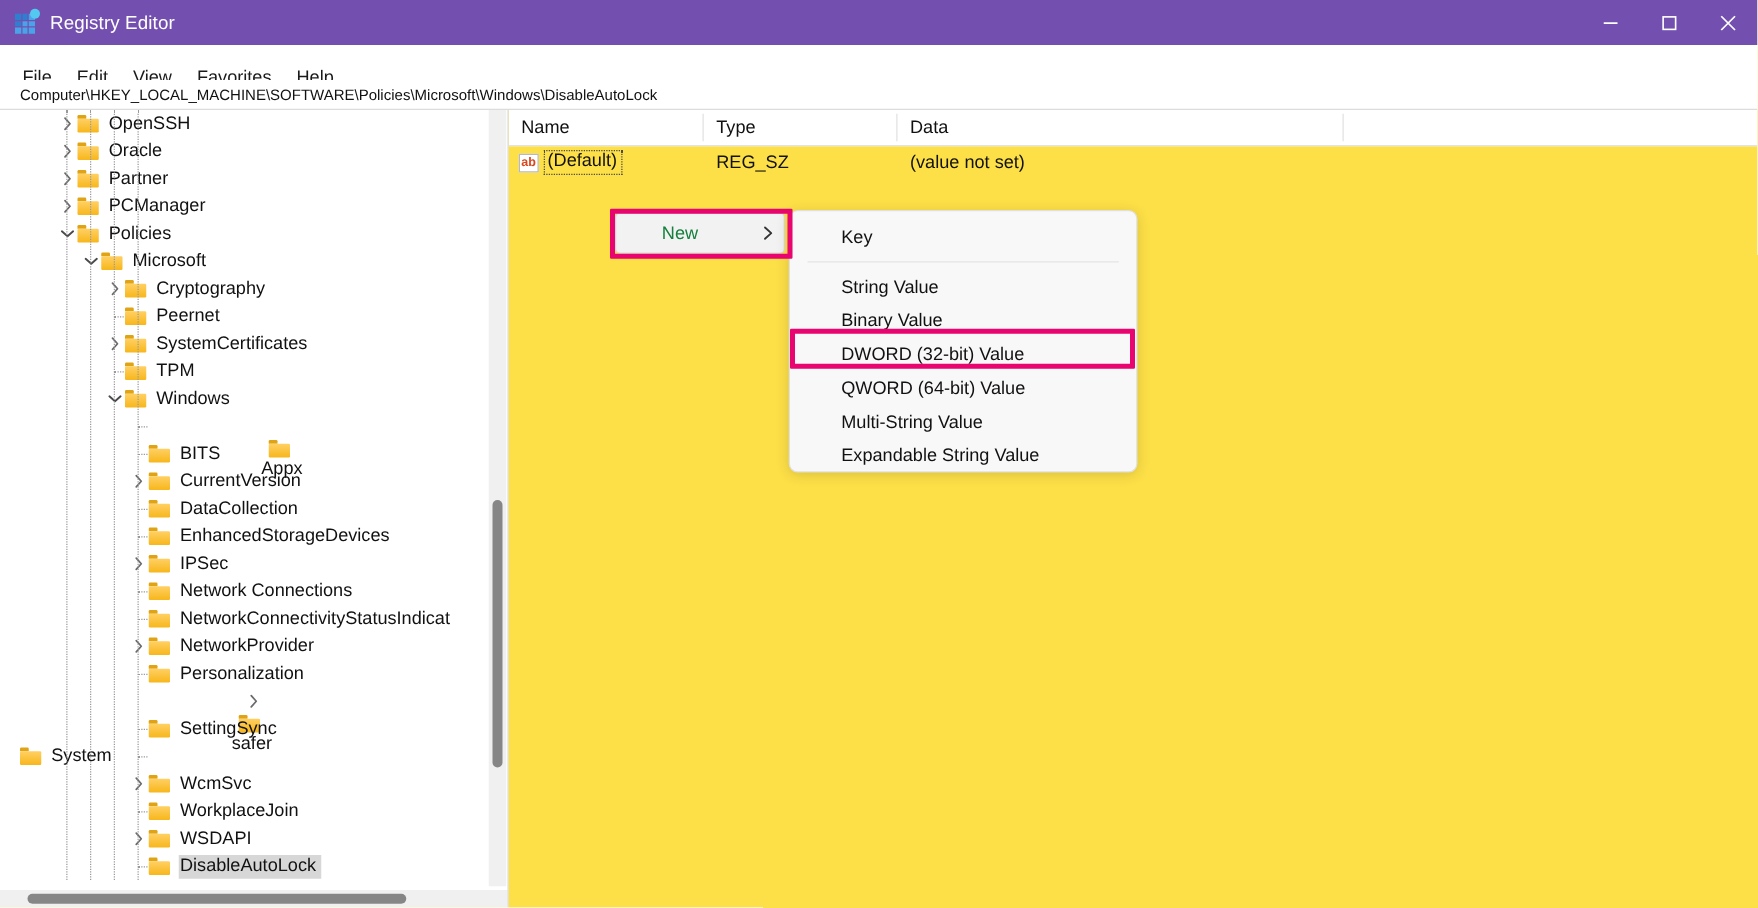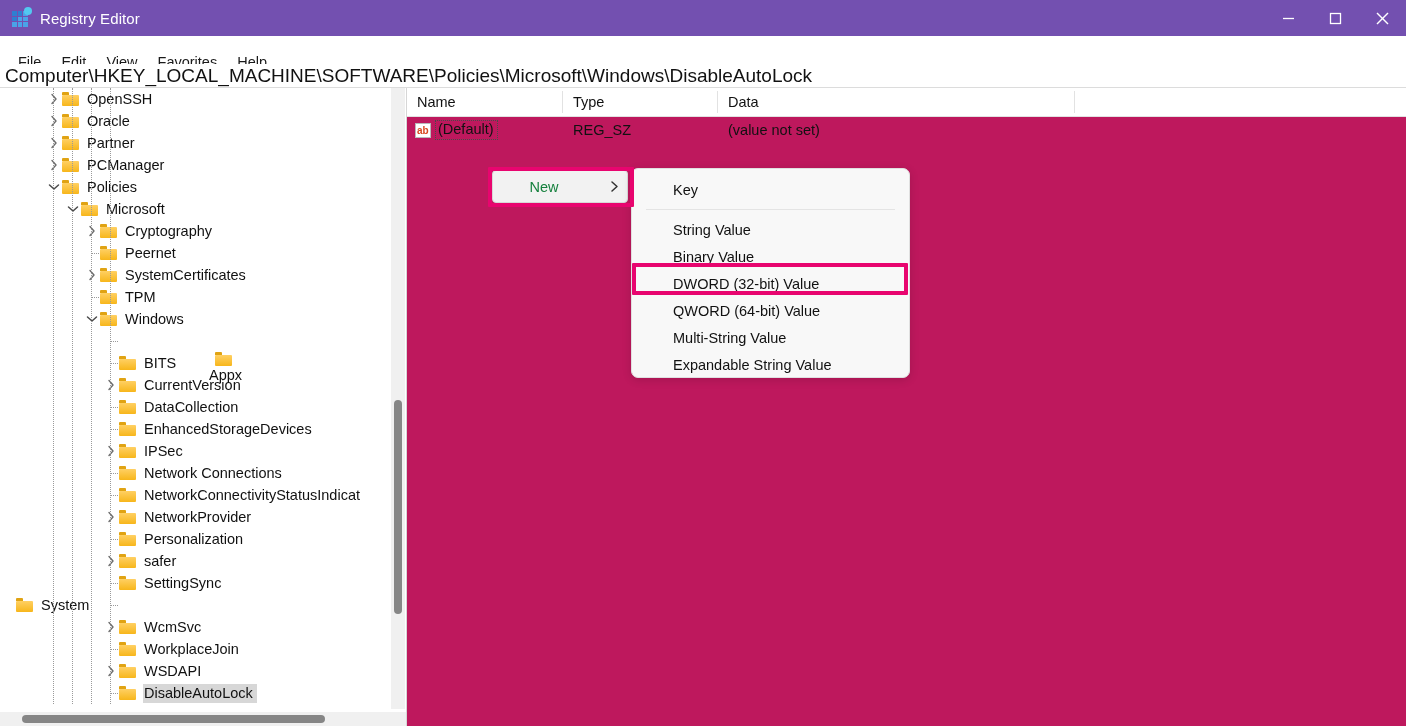--- a/index.html
+++ b/index.html
@@ -82,23 +82,23 @@
 
   
   .addressbar {
     position: absolute; left: 0; top: 64px;
     width: 1406px; height: 23px;
     background: #ffffff;
     display: flex; align-items: center;
     box-sizing: border-box;
   }
   .address-text {
-    font-size: 19px;
+    font-size: 12px;
     color: #111111;
-    padding-left: 5px;
+    padding-left: 16px;
     white-space: nowrap;
   }
   .addr-sep {
     position: absolute; left: 0; top: 87px;
     width: 1406px; height: 1px;
     background: #dcdcdc;
   }
 
   
   .pane-left {
@@ -108,21 +108,21 @@
     overflow: hidden;
   }
   .pane-split {
     position: absolute; left: 406px; top: 88px;
     width: 1px; height: 638px;
     background: #d6d6d6;
   }
   .pane-right {
     position: absolute; left: 407px; top: 88px;
     width: 999px; height: 638px;
-    background: #be185d;
+    background: #fde047;
     overflow: hidden;
   }
 
   
   .tree { position: relative; }
   .tree-row {
     position: relative;
     height: 22px;
     display: flex; align-items: center;
     white-space: nowrap;
@@ -580,21 +580,21 @@
           <div class="tree-label">NetworkProvider</div>
         </div>
         <div class="tree-row" style="padding-left: 103px;">
           <div class="chev"></div>
           <div class="folder">
             <div class="tab"></div>
             <div class="body"></div>
           </div>
           <div class="tree-label">Personalization</div>
         </div>
-        <div class="tree-row" style="padding-left: 103px;">
+        <div class="tree-row" style=" flex-direction: column;">
           <div class="chev">
             <svg width="8" height="12" viewBox="0 0 8 12">
               <polyline points="2,1.5 6,6 2,10.5" fill="none" stroke="#6b6b6b" stroke-width="1.4" stroke-linecap="round" stroke-linejoin="round"></polyline>
             </svg>
           </div>
           <div class="folder">
             <div class="tab"></div>
             <div class="body"></div>
           </div>
           <div class="tree-label">safer</div>

